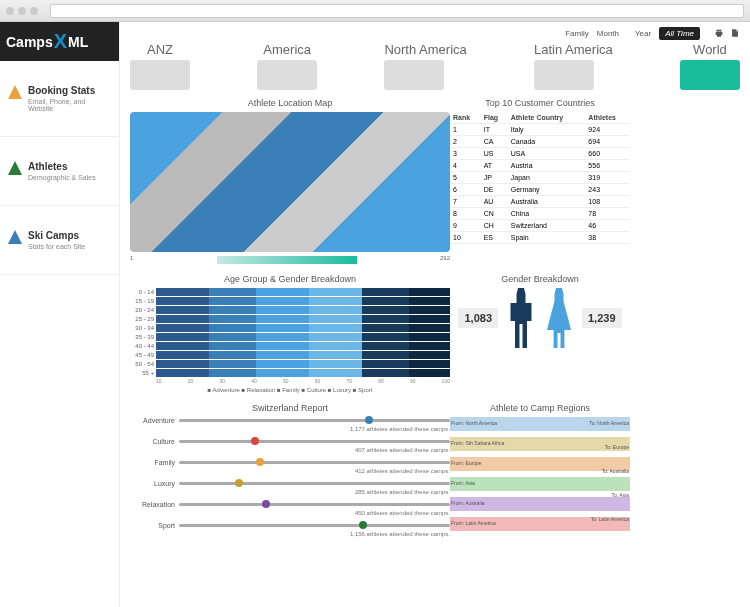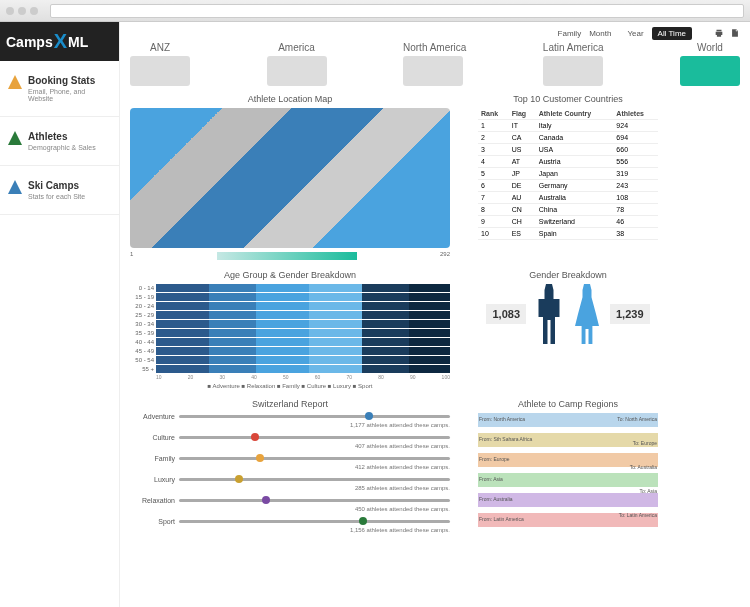--- a/index.html
+++ b/index.html
@@ -4,34 +4,34 @@
 <style>
 *{margin:0;padding:0;box-sizing:border-box;font-family:Arial,Helvetica,sans-serif}
 body{background:#f5f5f5;width:750px;height:607px;overflow:hidden}
 .browser-chrome{height:22px;background:linear-gradient(#f0f0f0,#e0e0e0);border-bottom:1px solid #ccc;display:flex;align-items:center;padding:0 6px;gap:4px}
 .dot{width:8px;height:8px;border-radius:50%;background:#ccc}
 .url-bar{flex:1;height:14px;background:#fff;border:1px solid #ccc;border-radius:2px;margin-left:8px}
 .app{display:flex;height:585px;background:#fff}
 .sidebar{width:120px;background:#fff;border-right:1px solid #eee}
 .logo{background:#222;color:#fff;padding:8px 6px;font-weight:bold;font-size:14px;display:flex;align-items:center}
 .logo-x{color:#1a8cc9;font-size:20px;margin:0 1px}
-.nav-item{padding:14px 8px;border-bottom:1px solid #eee;cursor:pointer;display:flex;gap:6px;align-items:flex-start}
+.nav-item{padding:24px 8px;border-bottom:1px solid #eee;cursor:pointer;display:flex;gap:6px;align-items:flex-start}
 .nav-item.active{background:#fff}
 .nav-icon{width:14px;height:14px;flex-shrink:0}
 .nav-title{font-size:10px;font-weight:bold;color:#333}
 .nav-sub{font-size:7px;color:#888;margin-top:2px}
 .main{flex:1;padding:6px 10px;overflow:auto;font-size:8px}
 .top-bar{display:flex;justify-content:flex-end;gap:8px;font-size:8px;color:#555;margin-bottom:4px;align-items:center}
 .time-btn{cursor:pointer}
 .time-btn.active{background:#222;color:#fff;padding:2px 6px;border-radius:2px}
 .regions{display:flex;justify-content:space-between;margin-bottom:8px}
-.region{text-align:center;font-size:10px;color:#666}
+.region{text-align:center;font-size:13px;color:#666}
 .region-map{width:60px;height:30px;background:#ddd;margin-top:3px;border-radius:3px}
 .region-map.world{background:#1abc9c}
-.row{display:flex;gap:28px;margin-bottom:10px}
+.row{display:flex;gap:0;margin-bottom:10px}
 .panel-title{font-size:9px;color:#555;text-align:center;margin-bottom:4px}
 .world-map{width:320px;height:140px;background:linear-gradient(135deg,#4aa3df 20%,#bbb 20%,#bbb 35%,#3a7fb8 35%,#3a7fb8 55%,#ccc 55%,#ccc 70%,#4aa3df 70%);border-radius:4px;position:relative}
 .map-legend{height:8px;width:140px;background:linear-gradient(90deg,#c5e8e4,#1abc9c);margin:4px auto 0;position:relative}
 .table{width:180px;font-size:7px;border-collapse:collapse}
 .table th,.table td{padding:2px 3px;border-bottom:1px solid #eee;text-align:left}
 .table th{font-weight:bold;color:#444}
 .age-chart{width:320px}
 .age-row{display:flex;align-items:center;font-size:6px;margin-bottom:1px}
 .age-label{width:24px;color:#666;text-align:right;margin-right:2px}
 .age-bar{flex:1;height:8px;background:linear-gradient(90deg,#2c5a8c 0 18%,#3a7fb8 18% 34%,#4aa3df 34% 52%,#6bb8e8 52% 70%,#1a3c5c 70% 86%,#0d2840 86% 100%)}
@@ -92,21 +92,21 @@
           <div>
             <div class="nav-title">Ski Camps</div>
             <div class="nav-sub">Stats for each Site</div>
           </div>
         </div>
       </div>
   </div>
 
   <div class="main">
     <div class="top-bar">
-      <span id="tf"><span class="time-btn" style="margin-right: 8px;">Family</span><span class="time-btn" style="margin-right: 16px;">Month</span><span class="time-btn" style="margin-right: 8px;">Year</span><span class="time-btn active" style="margin-right: 8px;">All Time</span></span>
+      <span id="tf"><span class="time-btn" style="margin-right: 8px;">Family</span><span class="time-btn" style="margin-right: 16px;">Month</span><span class="time-btn" style="margin-right: 8px;">Year</span><span class="time-btn active" style=" font-style: italic;">All Time</span></span>
       <span class="icons-row">
         <svg class="tiny-icon" viewBox="0 0 24 24" fill="currentColor">
             <path d="M6 4h12v4H6zM4 9h16v8h-3v4H7v-4H4zm5 7h6v4H9z"></path>
           </svg>
         <svg class="tiny-icon" viewBox="0 0 24 24" fill="currentColor">
             <path d="M5 3h10l4 4v14H5zm9 1v4h4"></path>
           </svg>
       </span>
     </div>
 

